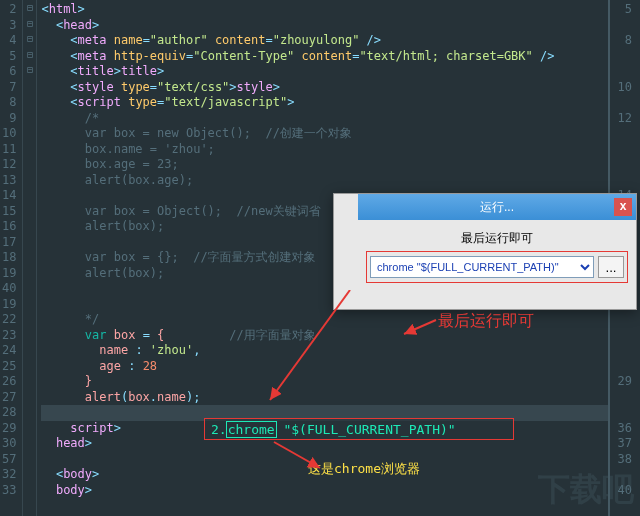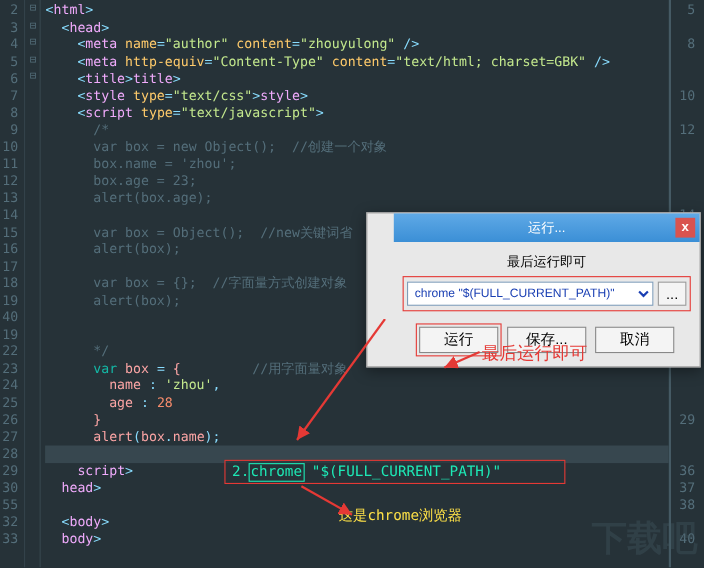--- a/index.html
+++ b/index.html
@@ -67,21 +67,21 @@
       <div>19</div>
       <div>22</div>
       <div>23</div>
       <div>24</div>
       <div>25</div>
       <div>26</div>
       <div>27</div>
       <div>28</div>
       <div>29</div>
       <div>30</div>
-      <div>55</div>
+      <div>57</div>
       <div>32</div>
       <div>33</div>
     </div>
   <div class="fold" id="fd">
       <div>⊟</div>
       <div>⊟</div>
       <div></div>
       <div></div>
       <div></div>
       <div></div>
@@ -154,25 +154,20 @@
     <span>运行...</span>
     <div class="dialog-close">x</div>
   </div>
   <div class="dialog-body">
     <div class="label-row">最后运行即可</div>
     <div class="input-row">
       <select>
         <option>chrome "$(FULL_CURRENT_PATH)"</option>
       </select>
       <button class="browse">...</button>
-    </div>
-    <div class="btn-row">
-      <button class="run-hi">运行</button>
-      <button>保存...</button>
-      <button>取消</button>
     </div>
   </div>
 </div>
 
 <div class="annot-red" style="left:438px; top:311px;">最后运行即可</div>
 
 <div class="annot-box" style="left:204px; top:418px; width:310px; height:22px; line-height:18px;">
   <span>2.</span><span class="boxhi">chrome</span><span> "$(FULL_CURRENT_PATH)"</span>
 </div>
 

